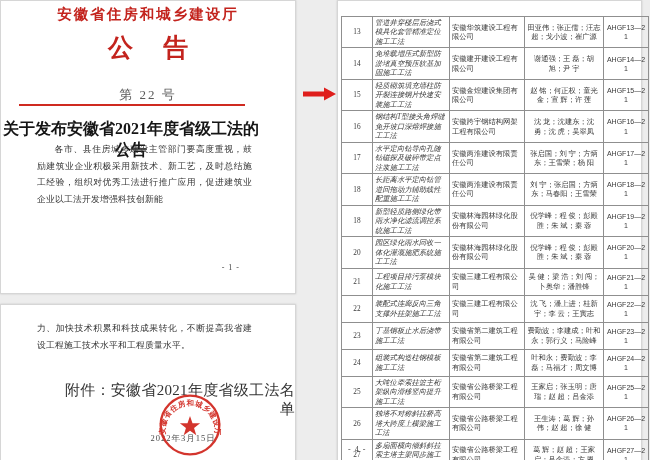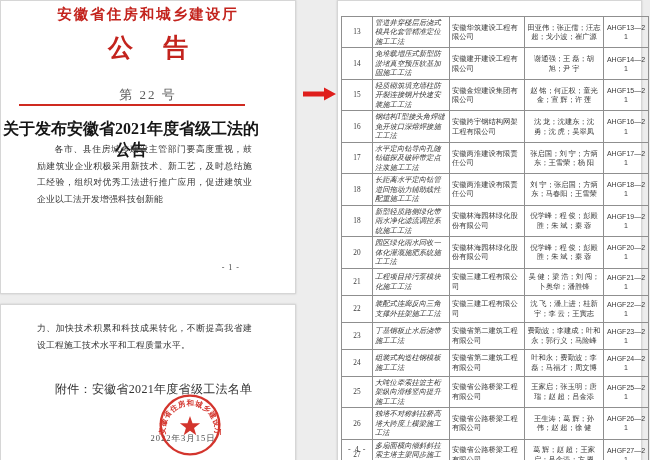--- a/index.html
+++ b/index.html
@@ -22,21 +22,21 @@
   .doc-title{position:absolute;top:118px;left:0;width:260px;text-align:center;
              font-weight:bold;font-size:16px;color:#151515;}
   .bodytext{position:absolute;top:140px;left:36px;width:215px;font-size:8.8px;
             line-height:16.6px;text-align:justify;color:#333;letter-spacing:.2px;overflow:hidden;}
   .bodytext p{margin:0;text-indent:2em;}
   .pagenum1{position:absolute;top:262px;right:55px;font-size:8px;color:#444;letter-spacing:1px;}
 
   
   .cont{position:absolute;top:15px;left:36px;width:215px;font-size:8.8px;line-height:16.6px;
         text-align:justify;color:#333;letter-spacing:.2px;}
-  .attach{position:absolute;top:76px;left:54px;font-size:12px;color:#333;letter-spacing:.3px;}
+  .attach{position:absolute;top:76px;left:54px;font-size:15px;color:#333;letter-spacing:.3px;text-align:right;}
   .datez{position:absolute;top:128px;left:122px;width:120px;text-align:center;
          font-size:8.5px;color:#4a4a4a;letter-spacing:1px;}
   .seal{position:absolute;top:88px;left:157px;width:64px;height:64px;opacity:.92;}
 
   
   .tbl{position:absolute;left:3px;top:15px;width:286px;border-collapse:collapse;
        table-layout:fixed;font-size:7.3px;color:#3a3a3a;}
   .tbl td{border:1px solid #8f8f8f;padding:1px 2px;vertical-align:middle;
           line-height:1.3;word-break:break-all;}
   .tbl tr{height:27px;}

